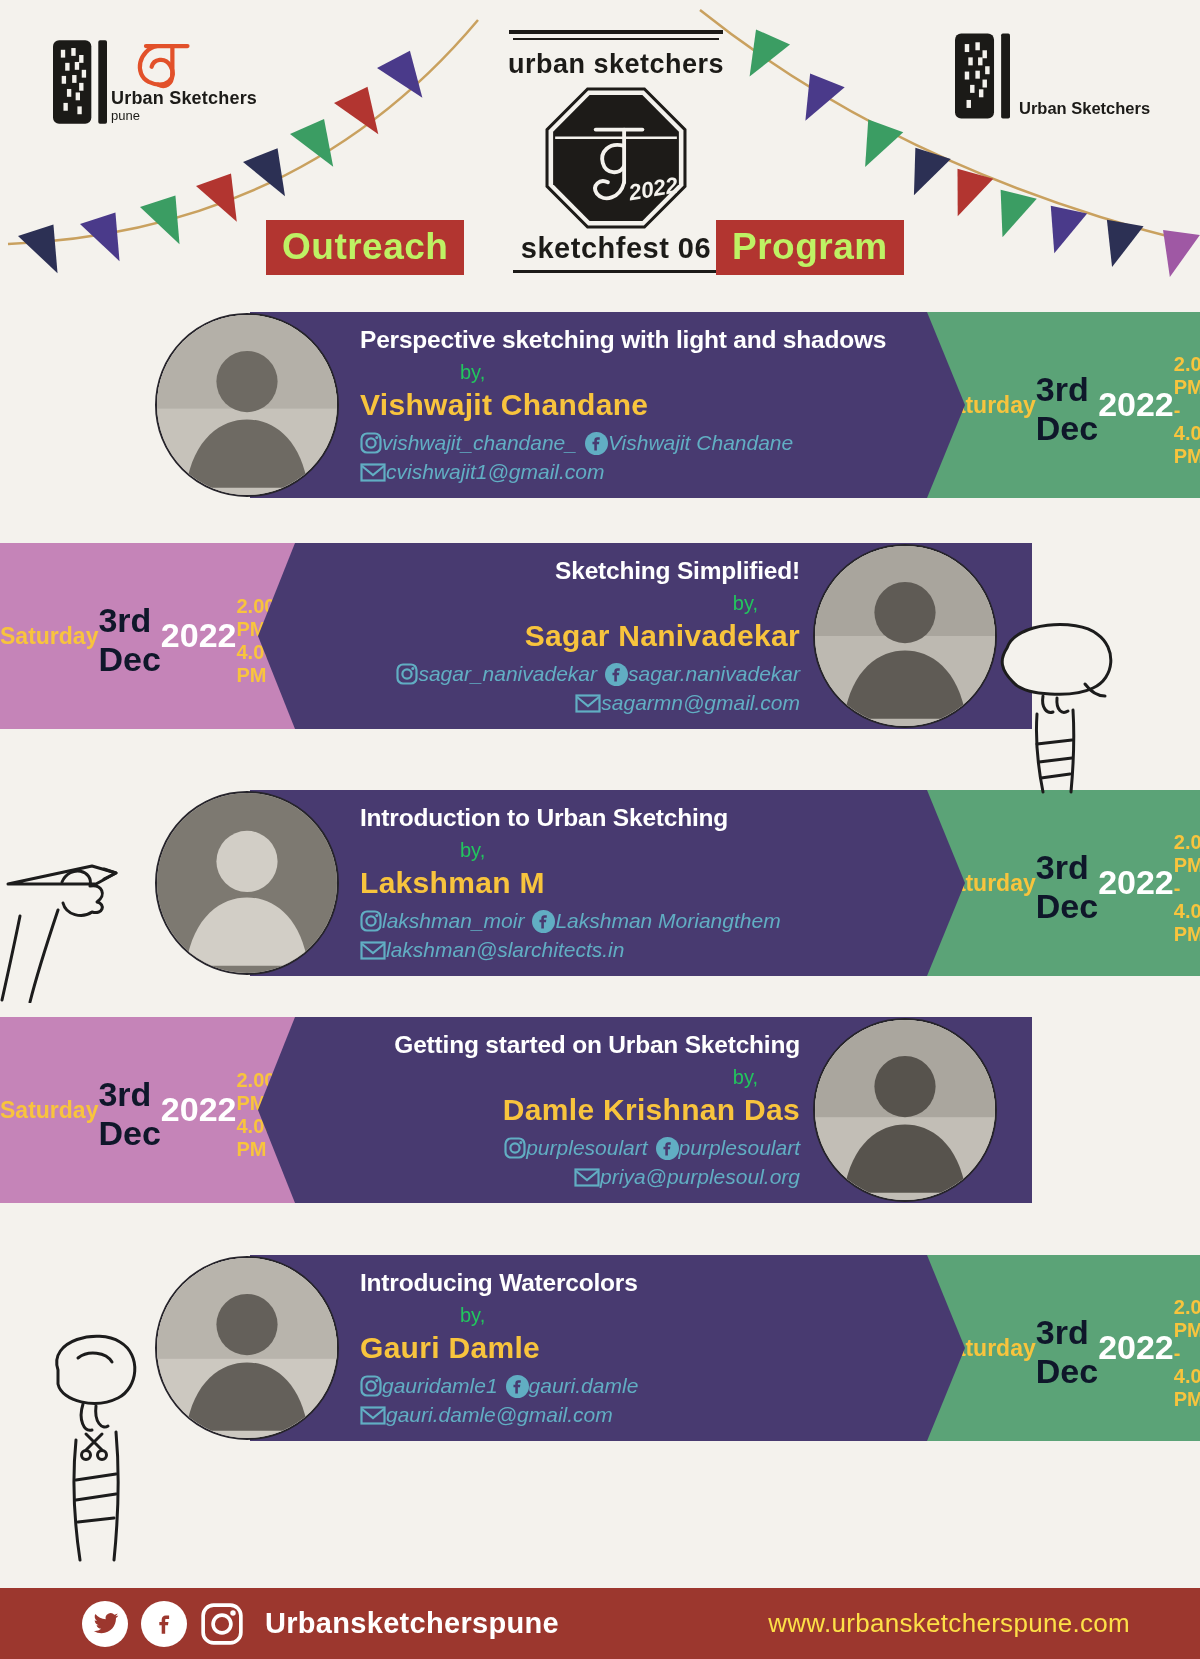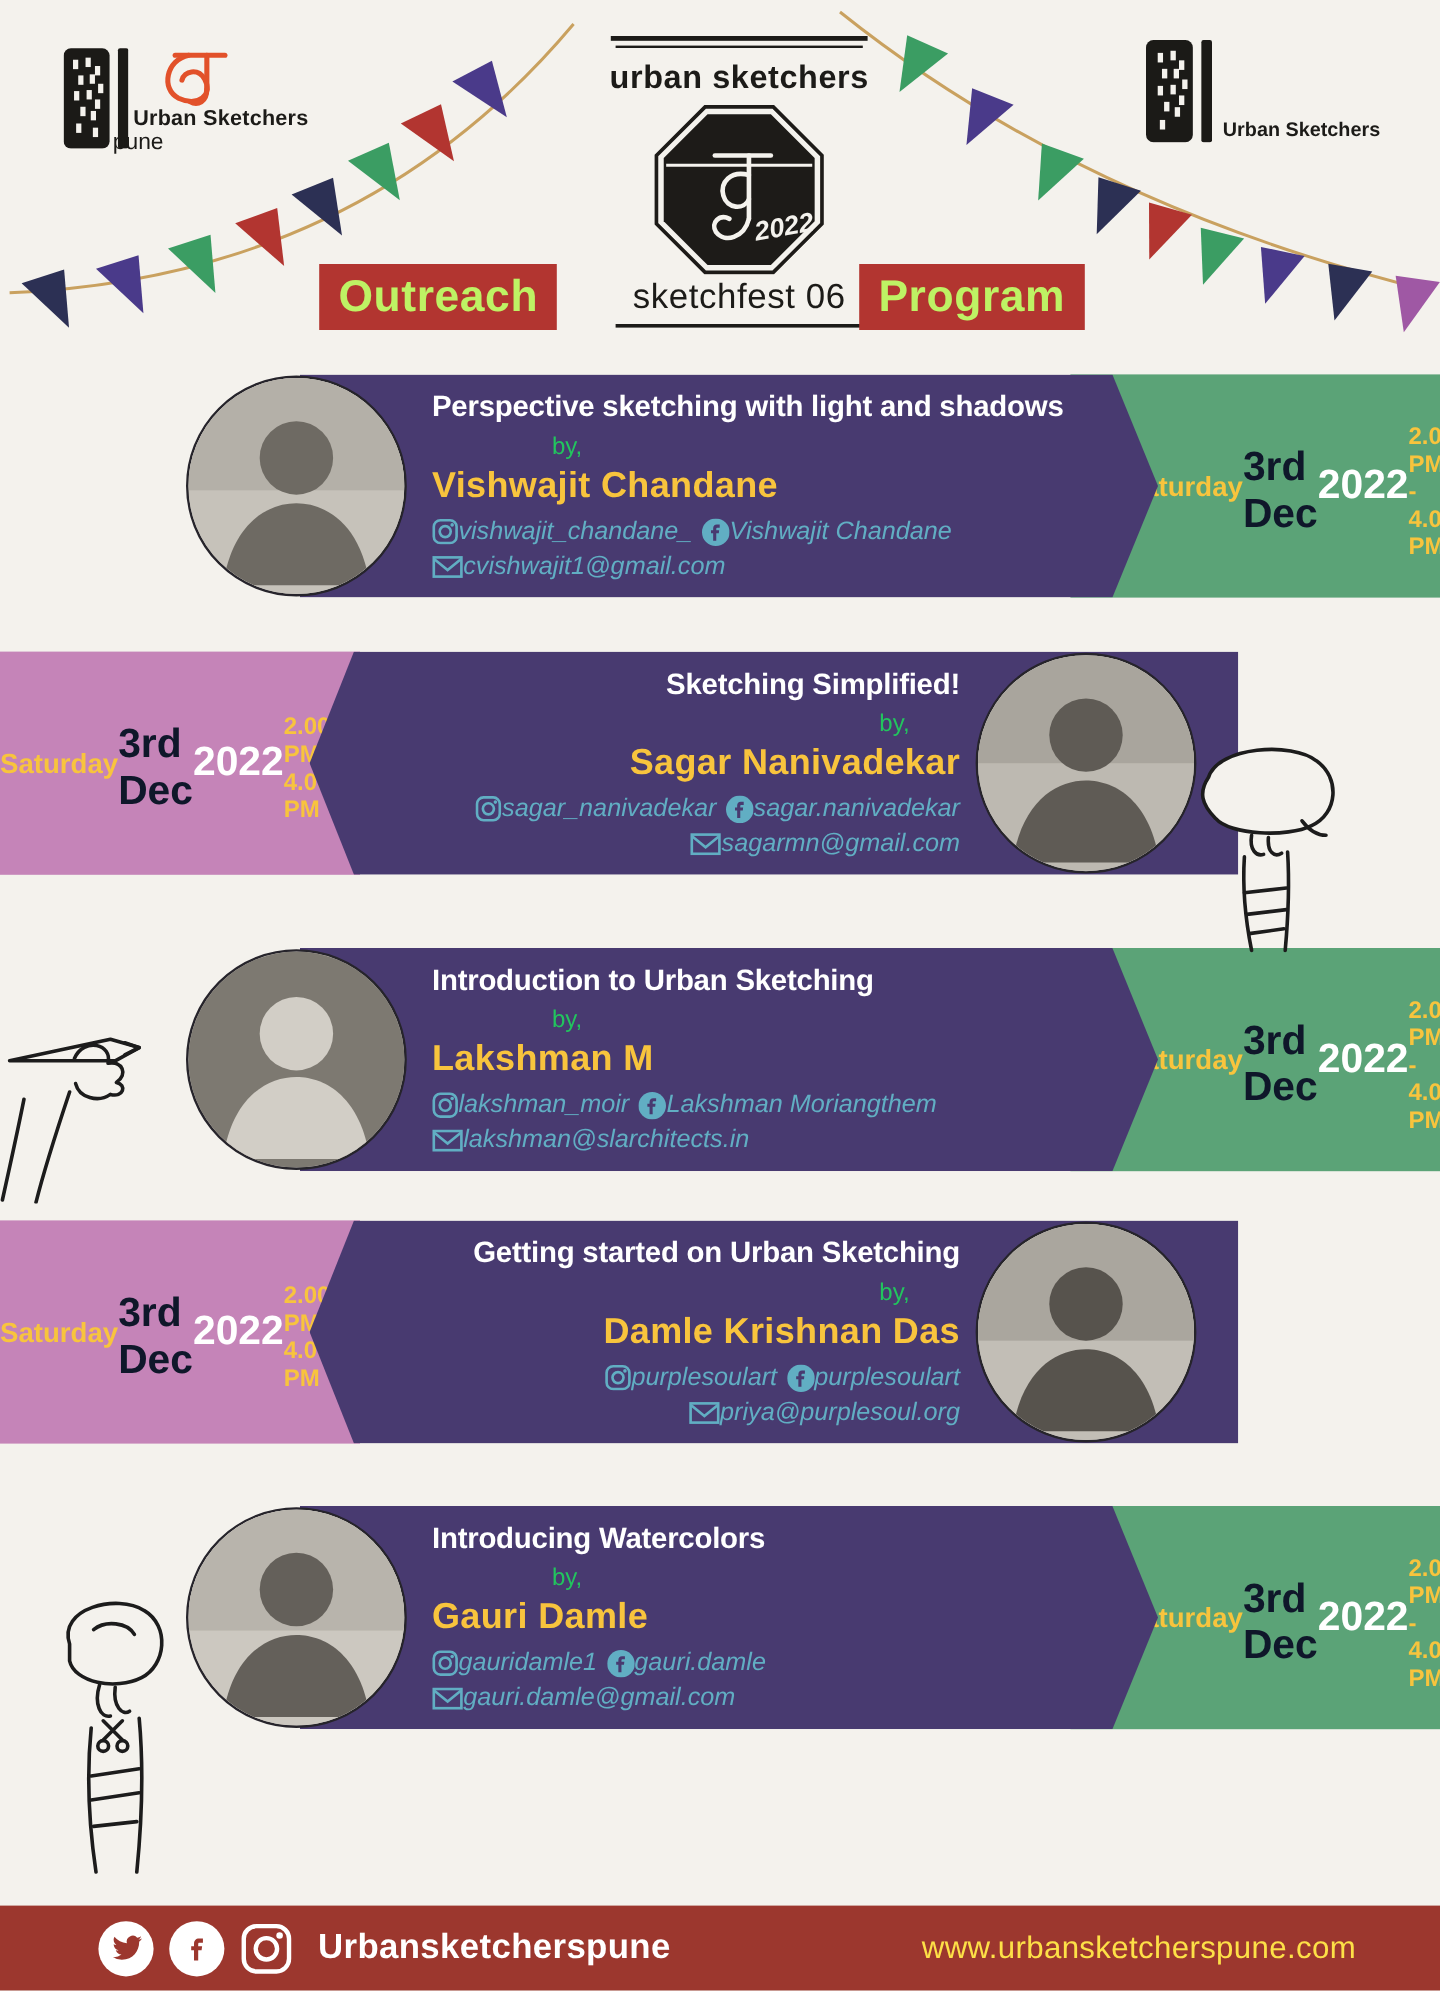--- a/index.html
+++ b/index.html
@@ -11,31 +11,31 @@
   .page{position:relative;width:1200px;height:1659px;background:var(--paper);
     overflow:hidden;font-family:"Liberation Sans",sans-serif;}
   svg{display:block;}
 
   
   .bunting{position:absolute;left:0;top:0;z-index:1;}
   .logo-left{position:absolute;left:53px;top:36px;width:270px;height:90px;z-index:2;}
   .logo-left .mark{position:absolute;left:0;top:4px;}
   .logo-left .deva{position:absolute;left:76px;top:-2px;}
   .logo-title{position:absolute;left:58px;top:52px;font-size:18px;font-weight:bold;color:var(--ink);letter-spacing:.2px;}
-  .logo-sub{position:absolute;left:41px;top:72px;font-size:19px;color:var(--ink);}
+  .logo-sub{position:absolute;left:58px;top:72px;font-size:13px;color:var(--ink);}
   .logo-right{position:absolute;left:955px;top:33px;width:230px;height:90px;z-index:2;}
   .logo-right .mark{position:absolute;left:0;top:0;}
   .logo-right .logo-title2{position:absolute;left:64px;top:66px;font-size:16.5px;font-weight:bold;color:var(--ink);}
 
   .center-head{position:absolute;left:505px;top:30px;width:222px;text-align:center;z-index:2;color:var(--ink);}
   .rule1{height:3.5px;background:var(--ink);margin:0 4px;}
   .rule2{height:2px;background:var(--ink);margin:4px 8px 0;}
   .brand{margin-top:9px;font-size:27px;font-weight:bold;letter-spacing:.5px;}
   .badge{margin:7px auto 0;}
-  .festival{margin-top:3px;font-size:29px;font-weight:normal;letter-spacing:.5px;}
+  .festival{margin-top:3px;font-size:29px;font-weight:bold;letter-spacing:.5px;}
   .fest-rule{height:3px;background:var(--ink);width:206px;margin:5px auto 0;}
 
   .stamp{position:absolute;top:220px;background:var(--stamp-red);color:#bef264;
     font-weight:bold;font-size:37px;line-height:1;padding:8px 16px 10px;z-index:2;letter-spacing:.5px;}
   .stamp.outreach{left:266px;}
   .stamp.program{left:716px;}
 
   
   .card{position:absolute;left:0;width:1200px;height:186px;}
   .band{position:absolute;top:0;height:100%;background:var(--purple);z-index:2;

